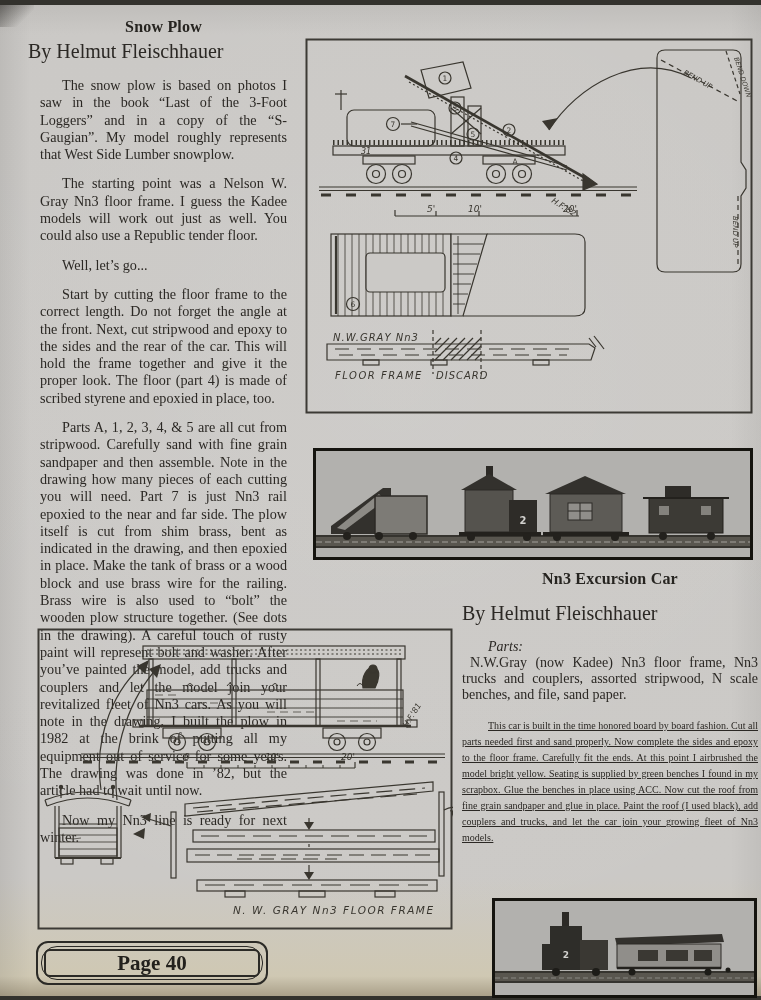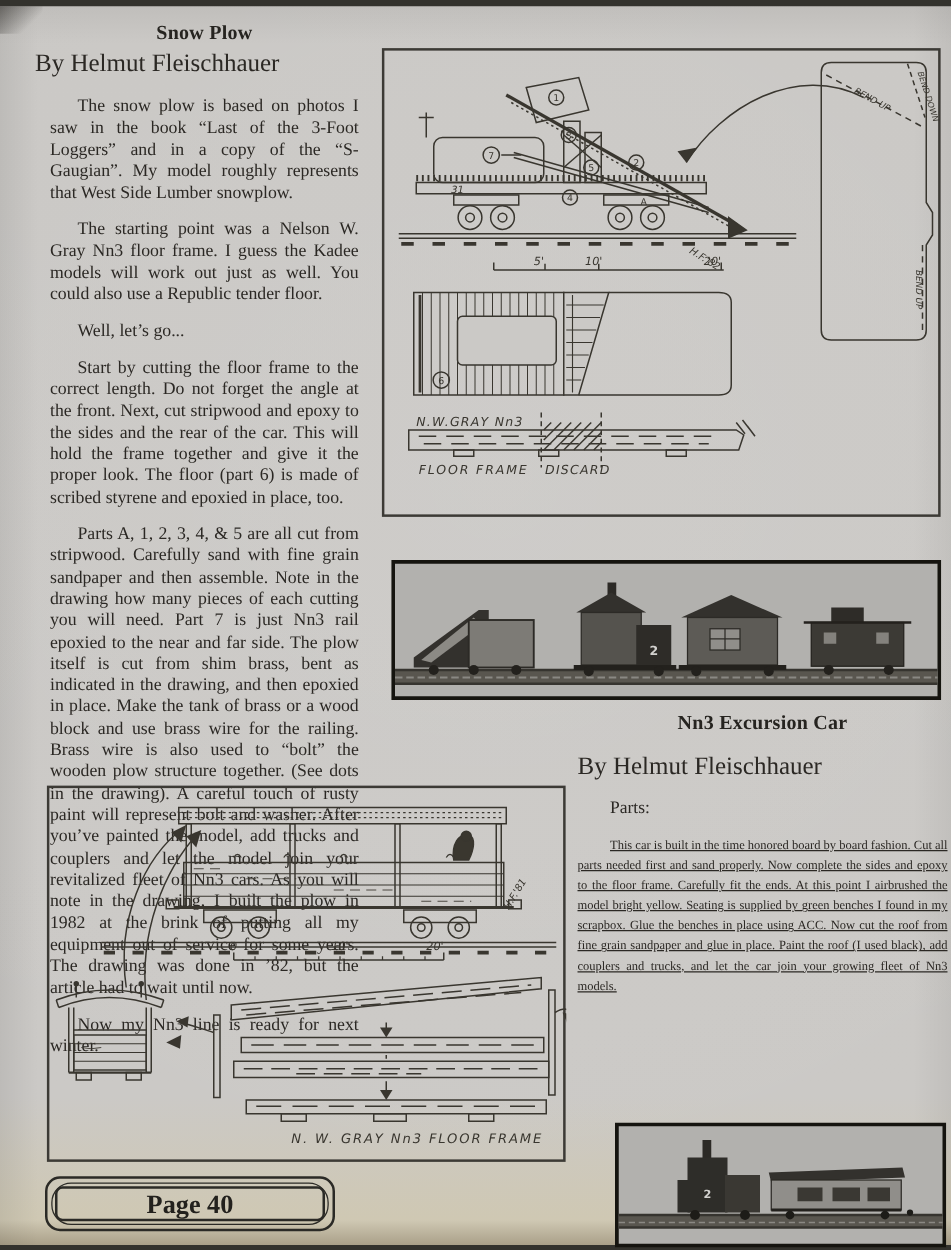--- a/index.html
+++ b/index.html
@@ -25,21 +25,21 @@
   h1.title,h2.title{
     font-size:16px;font-weight:bold;text-align:center;margin:4px;color:#262420;
     letter-spacing:0.2px;
   }
   .byline{font-size:20px;margin:3px 0 0 0;}
   .left-col p{
     font-size:14.2px;line-height:17.3px;text-align:justify;margin:12px;
     text-indent:22px;
   }
   .left-col p.first-para{margin-top:14px;}
-  .right-col .parts-heading{font-size:14px;margin:14px 0 0 0;text-indent:26px;}
+  .right-col .parts-heading{font-size:14px;margin:14px 0 0 0;text-indent:26px;font-style:italic;}
   .right-col p.parts-para{
     font-size:14px;line-height:16.2px;text-align:justify;margin:0;text-indent:8px;
   }
   .right-col p.body-para{
     font-size:10px;line-height:16.1px;text-align:justify;margin:14px 0 0 0;text-indent:26px;text-decoration:underline;
   }
   .right-col .byline{margin-top:14px;}
   .box{position:absolute;}
   .drawing1{left:305px;top:33px;width:448px;height:376px;}
   .drawing2{left:37px;top:623px;width:416px;height:302px;}
@@ -71,21 +71,21 @@
 
 <div class="paper">
   <div class="corner-shade"></div>
 
   <section class="col left-col">
     <h1 class="title">Snow Plow</h1>
     <div class="byline">By Helmut Fleischhauer</div>
     <p class="first-para">The snow plow is based on photos I saw in the book “Last of the 3-Foot Loggers” and in a copy of the “S-Gaugian”. My model roughly represents that West Side Lumber snowplow.</p>
     <p>The starting point was a Nelson W. Gray Nn3 floor frame. I guess the Kadee models will work out just as well. You could also use a Republic tender floor.</p>
     <p>Well, let’s go...</p>
-    <p>Start by cutting the floor frame to the correct length. Do not forget the angle at the front. Next, cut stripwood and epoxy to the sides and the rear of the car. This will hold the frame together and give it the proper look. The floor (part 6) is made of scribed styrene and epoxied in place, too.</p>
+    <p>Start by cutting the floor frame to the correct length. Do not forget the angle at the front. Next, cut stripwood and epoxy to the sides and the rear of the car. This will hold the frame together and give it the proper look. The floor (part 4) is made of scribed styrene and epoxied in place, too.</p>
     <p>Parts A, 1, 2, 3, 4, &amp; 5 are all cut from stripwood. Carefully sand with fine grain sandpaper and then assemble. Note in the drawing how many pieces of each cutting you will need. Part 7 is just Nn3 rail epoxied to the near and far side. The plow itself is cut from shim brass, bent as indicated in the drawing, and then epoxied in place. Make the tank of brass or a wood block and use brass wire for the railing. Brass wire is also used to “bolt” the wooden plow structure together. (See dots in the drawing). A careful touch of rusty paint will represent bolt and washer. After you’ve painted the model, add trucks and couplers and let the model join your revitalized fleet of Nn3 cars. As you will note in the drawing, I built the plow in 1982 at the brink of putting all my equipment out of service for some years. The drawing was done in ’82, but the article had to wait until now.</p>
     <p>Now my Nn3 line is ready for next winter.</p>
   </section>
 
   <div class="box drawing1">
     <svg width="448" height="376" viewBox="0 0 448 376">
       <rect class="frame-rect" x="1.5" y="1.5" width="445" height="373"></rect>
 
       <g class="ln">
         <line x1="14" y1="149" x2="332" y2="149"></line>
@@ -241,20 +241,21 @@
         <circle cx="350" cy="88" r="4" fill="#23211d"></circle>
           <circle cx="398" cy="88" r="4" fill="#23211d"></circle>
       </g>
     </svg>
   </div>
 
   <section class="col right-col">
     <h2 class="title">Nn3 Excursion Car</h2>
     <div class="byline">By Helmut Fleischhauer</div>
     <div class="parts-heading">Parts:</div>
+    <p class="parts-para">N.W.Gray (now Kadee) Nn3 floor frame, Nn3 trucks and couplers, assorted stripwood, N scale benches, and file, sand paper.</p>
     <p class="body-para">This car is built in the time honored board by board fashion. Cut all parts needed first and sand properly. Now complete the sides and epoxy to the floor frame. Carefully fit the ends. At this point I airbrushed the model bright yellow. Seating is supplied by green benches I found in my scrapbox. Glue the benches in place using ACC. Now cut the roof from fine grain sandpaper and glue in place. Paint the roof (I used black), add couplers and trucks, and let the car join your growing fleet of Nn3 models.</p>
   </section>
 
   <div class="box drawing2">
     <svg width="416" height="302" viewBox="0 0 416 302">
       <rect class="frame-rect" x="1.5" y="1.5" width="413" height="299"></rect>
 
       <g class="ln">
         <rect x="106" y="18" width="262" height="13"></rect>
         <path d="M110,22 H364 M110,26 H364" stroke-dasharray="2,2.5" stroke-width="1"></path>

